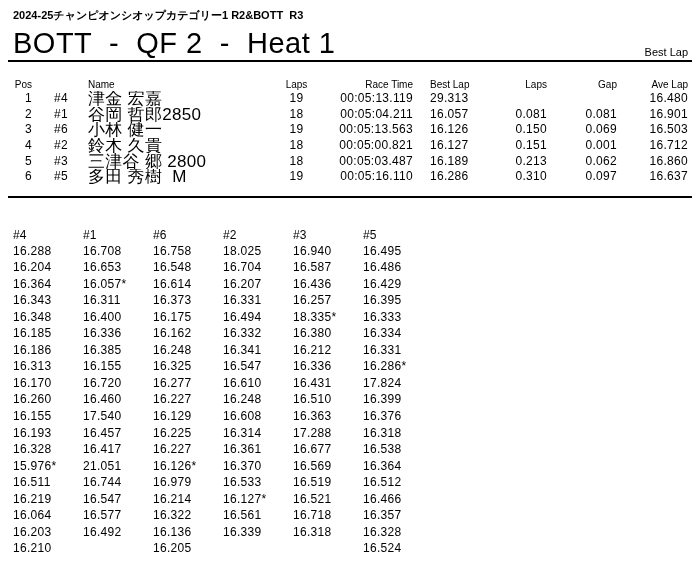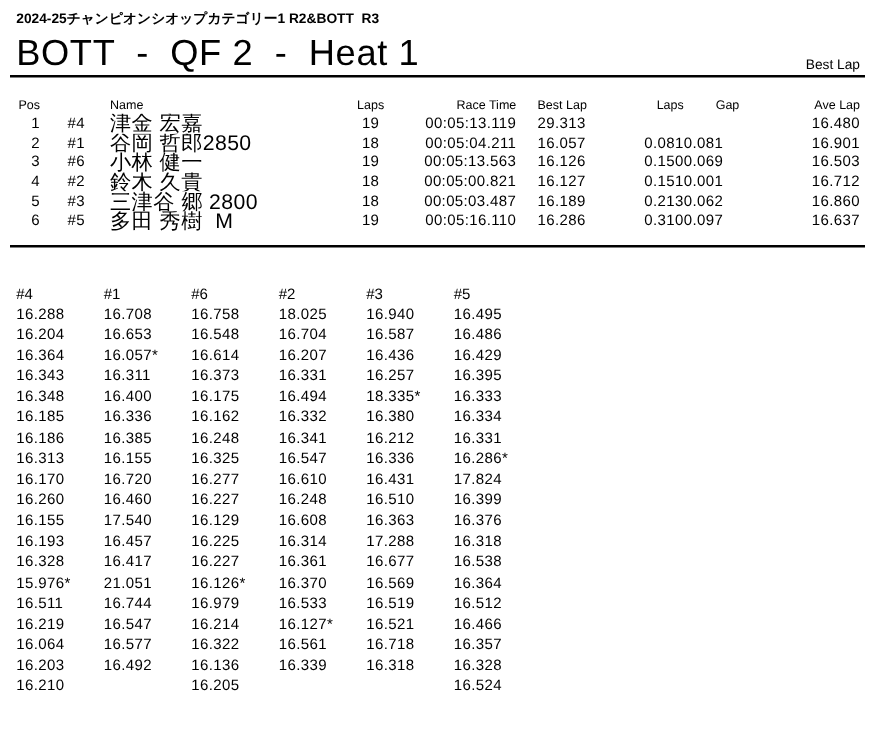--- a/index.html
+++ b/index.html
@@ -67,21 +67,21 @@
     letter-spacing: 0.3px;
   }
   .results th:nth-child(1), .results td:nth-child(1) { text-align: right; }
   .results td:nth-child(2) { text-align: left; padding-left: 22px; }
   .results th:nth-child(3), .results td:nth-child(3) { text-align: left; padding-left: 13px; }
   .results td:nth-child(3) { font-size: 17px; }
   .results th:nth-child(4), .results td:nth-child(4) { text-align: center; }
   .results th:nth-child(5), .results td:nth-child(5) { text-align: right; }
   .results th:nth-child(6), .results td:nth-child(6) { text-align: left; padding-left: 17px; }
   .results th:nth-child(7), .results td:nth-child(7) { text-align: right; }
-  .results th:nth-child(8), .results td:nth-child(8) { }
+  .results th:nth-child(8), .results td:nth-child(8) { text-align: right; }
   .results th:nth-child(9), .results td:nth-child(9) { text-align: right; }
 
   .lapchart { width: 420px; margin-top: 29px; }
   .lapchart th {
     font-weight: normal;
     font-size: 12px;
     text-align: left;
     height: 16px;
     line-height: 16px;
     vertical-align: bottom;

